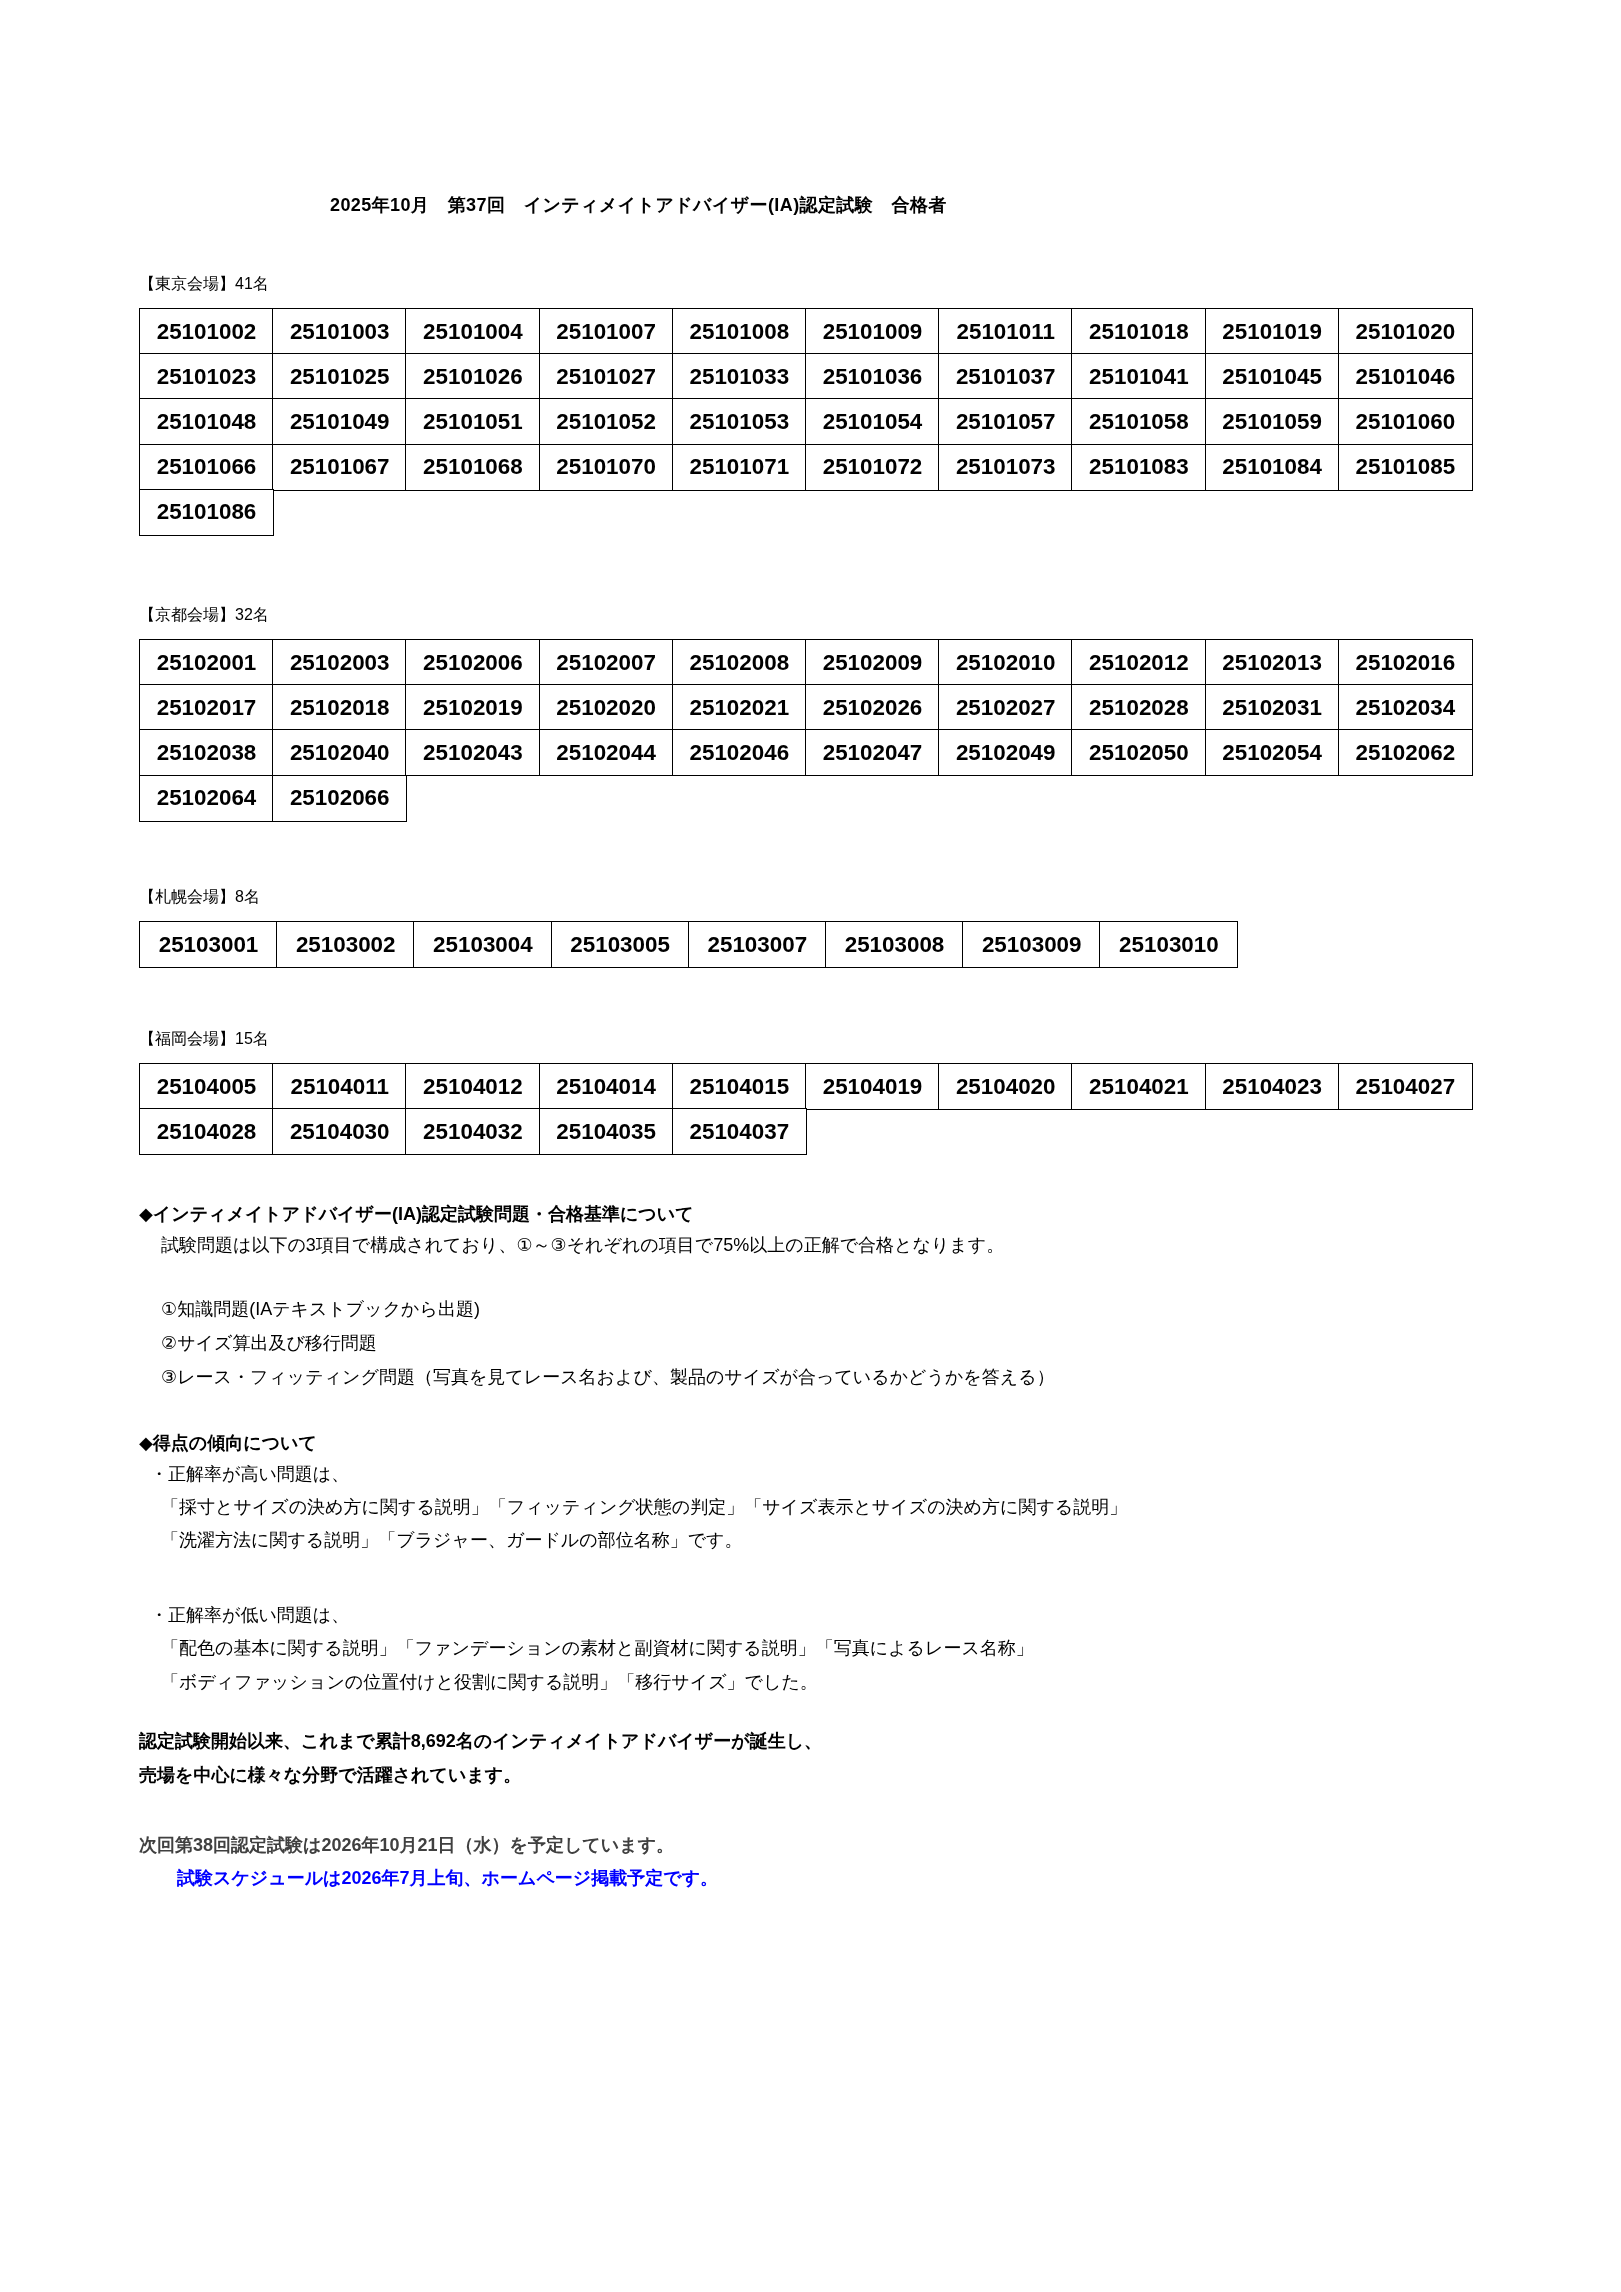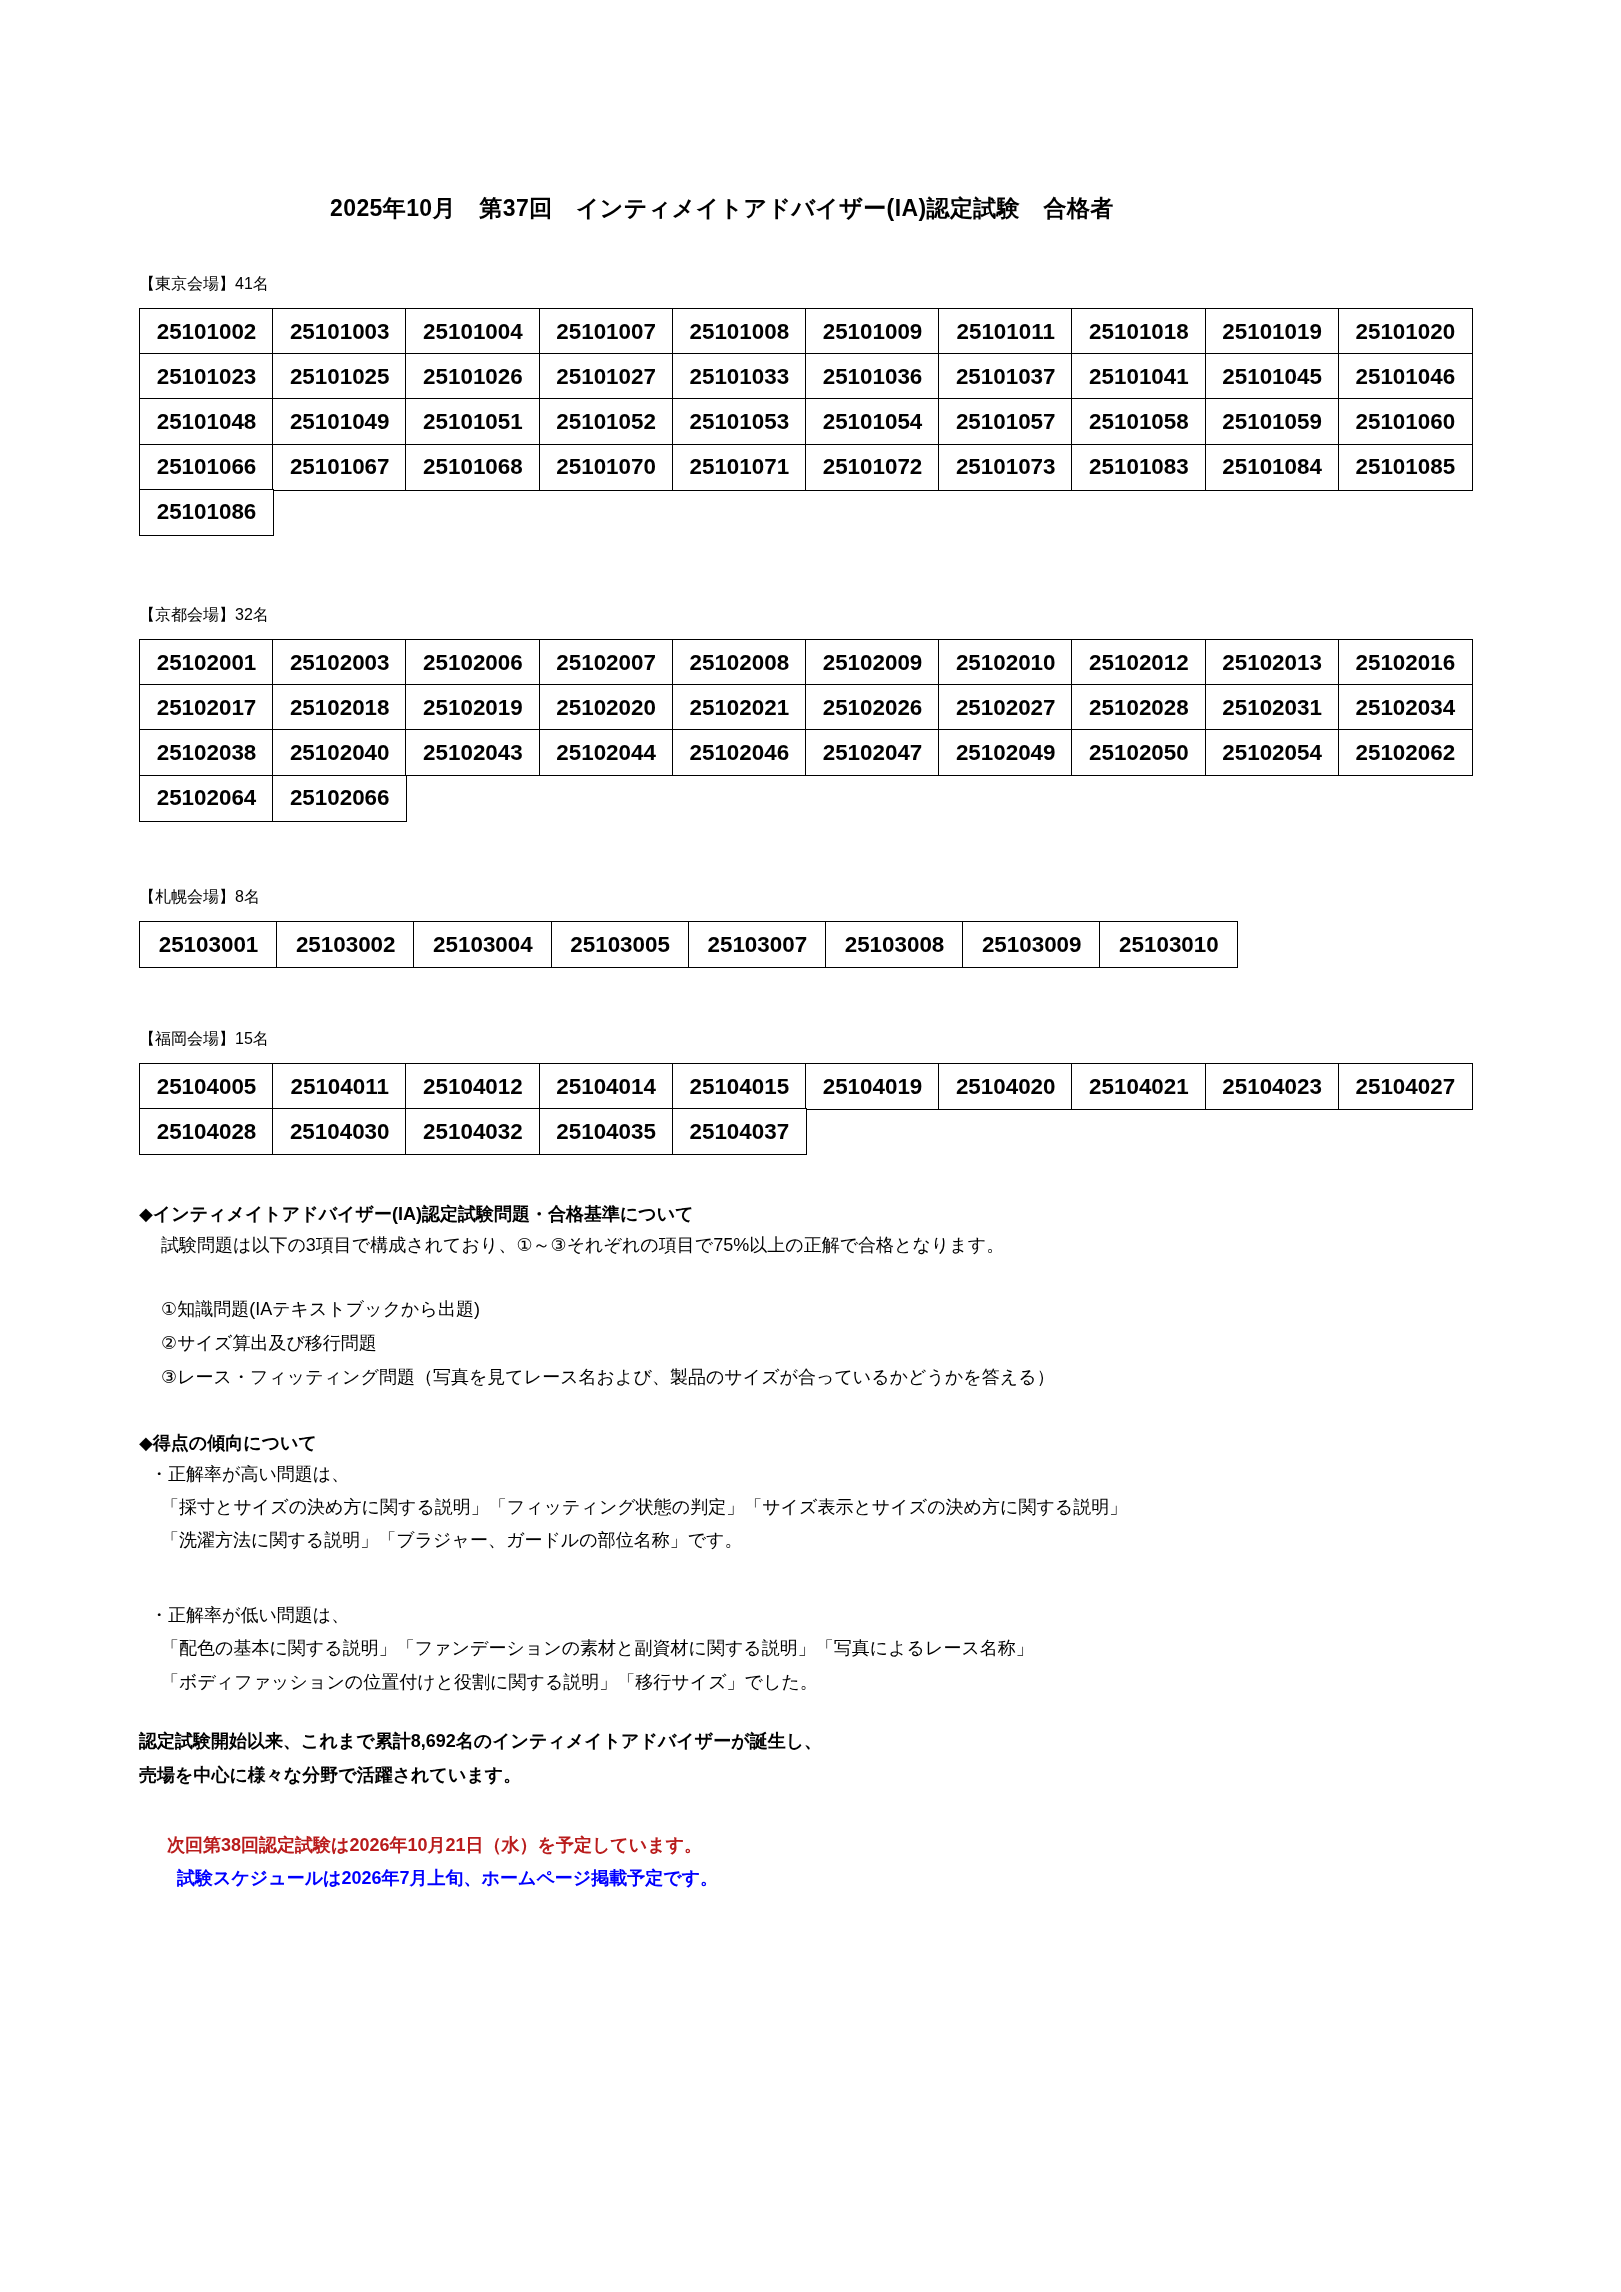--- a/index.html
+++ b/index.html
@@ -12,21 +12,21 @@
     height: 2293px;
     position: relative;
     font-family: "Liberation Sans", "DejaVu Sans", sans-serif;
     color: #000000;
     overflow: hidden;
   }
   .abs { position: absolute; white-space: nowrap; }
 
   .doc-title {
     top: 193px; left: 330px;
-    font-size: 23px;
+    font-size: 18px;
     font-weight: bold;
     letter-spacing: 0.4px;
   }
 
   
   .venue { position: absolute; left: 139px; }
   .venue-tokyo   { top: 269px; }
   .venue-kyoto   { top: 600px; }
   .venue-sapporo { top: 882px; }
   .venue-fukuoka { top: 1024px; }
@@ -212,15 +212,15 @@
 <div class="abs t high-intro">・正解率が高い問題は、</div>
 <div class="abs t high-line1">「採寸とサイズの決め方に関する説明」「フィッティング状態の判定」「サイズ表示とサイズの決め方に関する説明」</div>
 <div class="abs t high-line2">「洗濯方法に関する説明」「ブラジャー、ガードルの部位名称」です。</div>
 <div class="abs t low-intro">・正解率が低い問題は、</div>
 <div class="abs t low-line1">「配色の基本に関する説明」「ファンデーションの素材と副資材に関する説明」「写真によるレース名称」</div>
 <div class="abs t low-line2">「ボディファッションの位置付けと役割に関する説明」「移行サイズ」でした。</div>
 
 <div class="abs t bold summary-1">認定試験開始以来、これまで累計8,692名のインティメイトアドバイザーが誕生し、</div>
 <div class="abs t bold summary-2">売場を中心に様々な分野で活躍されています。</div>
 
-<div class="abs t bold notice-1" style="color: #b91c1c; margin-left: 28px;">次回第38回認定試験は2026年10月21日（水）を予定しています。</div>
+<div class="abs t bold notice-1" style="color: #404040;">次回第38回認定試験は2026年10月21日（水）を予定しています。</div>
 <div class="abs t bold notice-2" style="color: rgb(0, 0, 255); padding-left: 38px;">試験スケジュールは2026年7月上旬、ホームページ掲載予定です。</div>
 
 
 </body></html>

